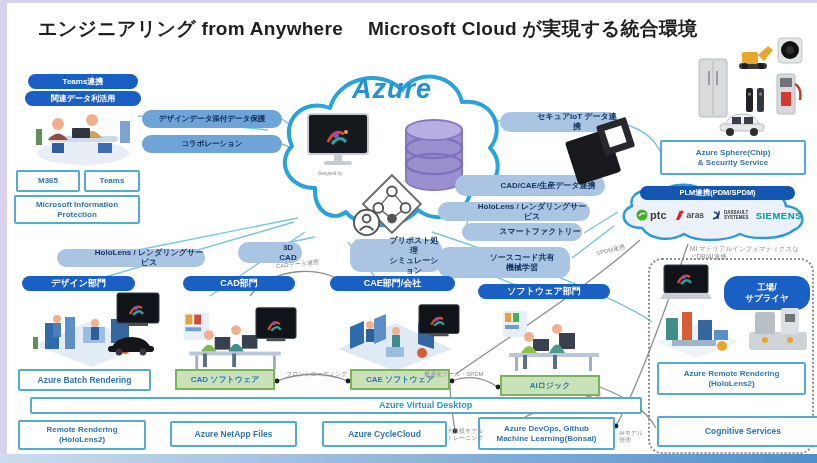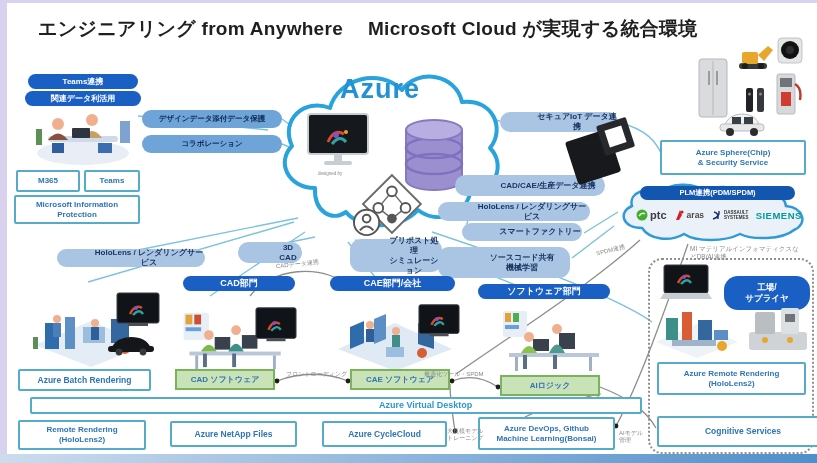--- a/index.html
+++ b/index.html
@@ -106,21 +106,21 @@
   <div class="abs wbox fs8" style="left:14px;top:195px;width:126px;height:29px;padding:1px 4px;">
     <span>Microsoft Information Protection</span>
   </div>
 
   <div class="abs pill-mid fs75" style="left:142px;top:110px;width:140px;height:18px;">デザインデータ添付データ保護</div>
   <div class="abs pill-mid fs75" style="left:142px;top:135px;width:140px;height:18px;">コラボレーション</div>
 
   <svg class="abs" style="left:260px;top:60px;width:252px;height:182px;" viewBox="0 0 252 182">
     <path d="M55,128 C28,128 16,102 32,86 C20,60 44,38 70,48 C78,18 120,8 142,30 C158,8 196,14 202,42 C232,38 246,68 230,88 C246,104 236,132 210,134 C204,156 176,164 158,150 C140,170 100,170 86,152 C72,162 54,152 55,128 Z" fill="#ffffff" stroke="#29a3dc" stroke-width="4" stroke-linejoin="round"></path>
   </svg>
-  <div class="abs azure-word" style="left:340px;top:74px;">Azure</div>
+  <div class="abs azure-word" style="left:352px;top:74px;font-style:italic;">Azure</div>
 
   <svg class="abs" style="left:306px;top:112px;width:64px;height:58px;" viewBox="0 0 64 58">
     <rect x="2" y="2" width="60" height="40" rx="3" fill="#15181d" stroke="#c8cdd4" stroke-width="2"></rect>
     <path d="M22,30 q6,-14 16,-8" stroke="#d84b2f" stroke-width="3" fill="none"></path>
     <path d="M26,32 q8,-10 14,-2" stroke="#2ea3a0" stroke-width="3" fill="none"></path>
     <circle cx="30" cy="23" r="3" fill="#8a4fc0"></circle>
       <circle cx="40" cy="20" r="2" fill="#e0a32e"></circle>
     <rect x="28" y="42" width="8" height="7" fill="#c8cdd4"></rect>
     <rect x="18" y="49" width="28" height="4" rx="2" fill="#c8cdd4"></rect>
   </svg>
@@ -243,20 +243,21 @@
   <div class="abs note" style="left:596px;top:247px;font-size:6px;transform:rotate(-14deg);">SPDM連携</div>
 
   <div class="abs pill-light fs8" style="left:57px;top:249px;width:148px;height:18px;">HoloLens / レンダリングサービス</div>
   <div class="abs pill-light fs8" style="left:238px;top:242px;width:64px;height:21px;">3D CAD</div>
   <div class="abs pill-light fs8" style="left:350px;top:239px;width:92px;height:33px;">
     <span>プリポスト処理</span>
     <span>シミュレーション</span>
   </div>
   <div class="abs note" style="left:276px;top:261px;font-size:6px;transform:rotate(-6deg);">CADデータ連携</div>
 
+  <div class="abs hdr fs9" style="left:22px;top:276px;width:113px;height:15px;">デザイン部門</div>
   <div class="abs hdr fs9" style="left:183px;top:276px;width:112px;height:15px;">CAD部門</div>
   <div class="abs hdr fs9" style="left:330px;top:276px;width:125px;height:15px;">CAE部門/会社</div>
   <div class="abs hdr fs9" style="left:478px;top:284px;width:132px;height:15px;">ソフトウェア部門</div>
 
   <svg class="abs" style="left:25px;top:293px;width:132px;height:76px;" viewBox="0 0 132 76">
     <polygon points="10,52 66,28 122,52 66,74" fill="#e4ecf6"></polygon>
     <rect x="20" y="30" width="14" height="26" fill="#2f6cab"></rect>
     <rect x="40" y="24" width="10" height="32" fill="#5b8fc6"></rect>
     <rect x="58" y="34" width="22" height="16" fill="#9dbde0"></rect>
     <rect x="86" y="26" width="18" height="24" fill="#35679f"></rect>

